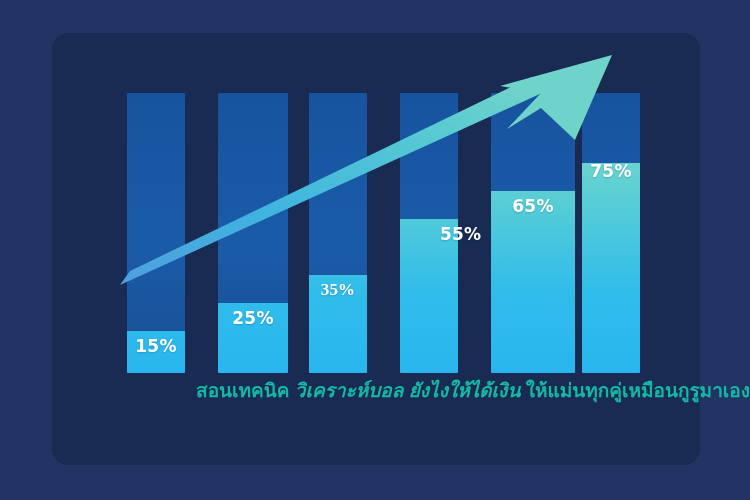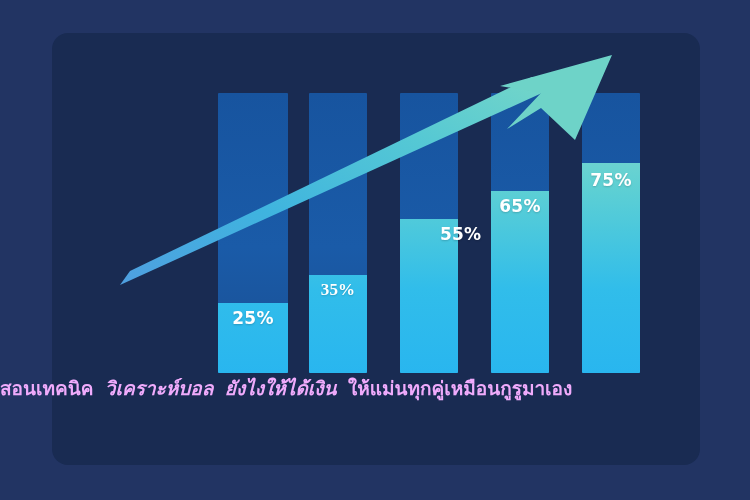--- a/index.html
+++ b/index.html
@@ -81,26 +81,26 @@
     height: 432px;
     pointer-events: none;
   }
 
   
   #caption {
     position: absolute;
     left: 0;
     right: 0;
     top: 381px;
-    text-align: left;
+    text-align: right;
     white-space: nowrap;
     font-size: 19px;
     line-height: 1;
-    color: #f0abfc;
-    font-family: Liberation Mono, monospace;
+    color: #14b8a6;
+    font-family: Liberation Sans, sans-serif;
   }
   #caption .seg {
     display: inline;
   }
   #caption .em {
     font-style: italic;
     font-weight: bold;
   }
   #caption .plain {
     font-weight: bold;
@@ -108,44 +108,48 @@
 </style>
 </head>
 <body>
 
 <div id="stage">
 
   <div id="panel">
 
     <div id="plot">
 
+      <div class="bar" style="left:0px;">
+        <div class="bar-fill" style="height:15%; background-size:100% 667%; background-position:0 100%;"></div>
+        <div class="bar-label" style="bottom:17px;">15%</div>
+      </div>
 
       <div class="bar" style="left:91px;padding-left:12px;">
         <div class="bar-fill" style="height:25%; background-size:100% 400%; background-position:0 100%;"></div>
         <div class="bar-label" style="bottom:45px;">25%</div>
       </div>
 
       <div class="bar" style="left:182px;font-family:Liberation Serif, serif;">
         <div class="bar-fill" style="height:35%; background-size:100% 286%; background-position:0 100%;"></div>
         <div class="bar-label" style="bottom:73px;">35%</div>
       </div>
 
       <div class="bar" style="left:273px;">
         <div class="bar-fill" style="height:55%; background-size:100% 182%; background-position:0 100%;"></div>
         <div class="bar-label" style="bottom:129px;padding-left:40px;">55%</div>
       </div>
 
-      <div class="bar" style="left:364px;">
+      <div class="bar" style="left:364px;padding-left:26px;">
         <div class="bar-fill" style="height:65%; background-size:100% 154%; background-position:0 100%;"></div>
         <div class="bar-label" style="bottom:157px;">65%</div>
       </div>
 
       <div class="bar" style="left:455px;">
         <div class="bar-fill" style="height:75%; background-size:100% 133%; background-position:0 100%;"></div>
-        <div class="bar-label" style="bottom:183px;">75%</div>
+        <div class="bar-label" style="bottom:192px;">75%</div>
       </div>
 
     </div>
 
     <svg id="arrow-svg" viewBox="0 0 648 432">
       <defs>
         <linearGradient id="arrowGrad" x1="0" y1="1" x2="1" y2="0">
           <stop offset="0%" stop-color="#4f9fe0"></stop>
           <stop offset="35%" stop-color="#3fb4df"></stop>
           <stop offset="70%" stop-color="#55c8d4"></stop>

